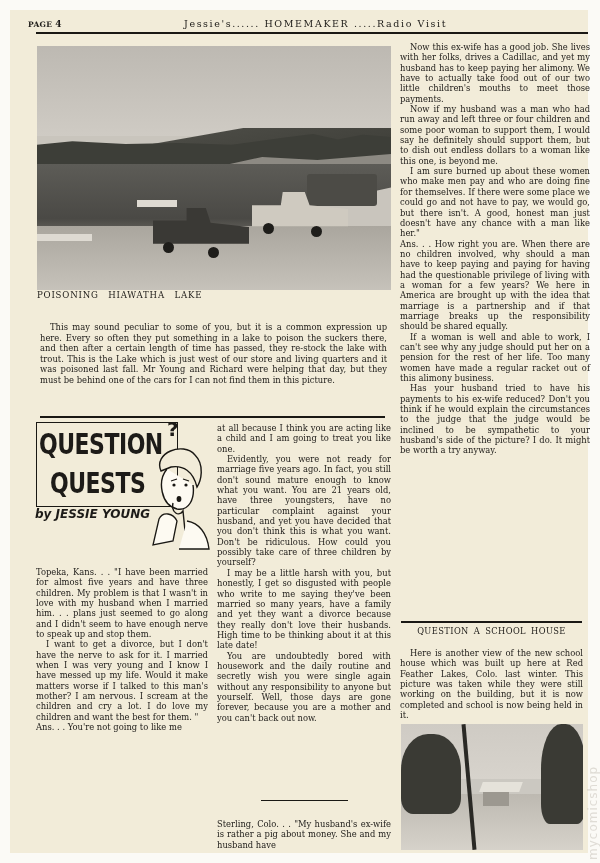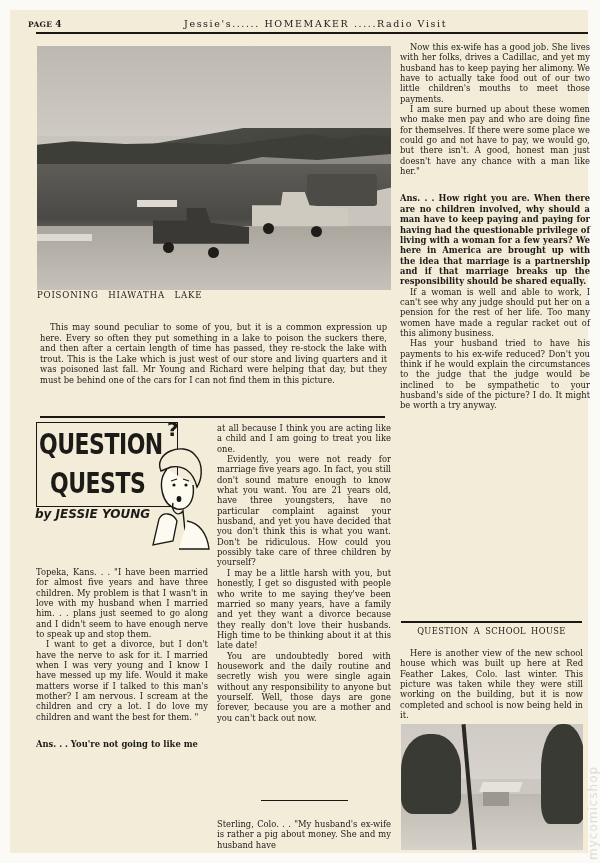--- a/index.html
+++ b/index.html
@@ -40,21 +40,21 @@
   .boat { position: absolute; left: 0; top: 188px; width: 55px; height: 7px; background: #dedad2; }
   .boat2 { position: absolute; left: 100px; top: 154px; width: 40px; height: 7px; background: #dedad2; }
 
   .caption-title {
     position: absolute; left: 37px; top: 290px; width: 354px; text-align: left;
     font-size: 8.6px; letter-spacing: 0.8px; word-spacing: 6px;
   }
   .body-text { position: absolute; font-size: 8.4px; line-height: 10.35px; text-align: justify; }
   .body-text p { margin: 0; text-indent: 10px; }
   .body-text p.noindent { text-indent: 0; }
-  .body-text p.gap { margin-top: 17px; font-weight: bold; }
+  .body-text p.gap { margin-top: 0; }
   .lake-text { left: 40px; top: 322px; width: 347px; font-size: 8.4px; line-height: 10.6px; }
 
   .rule-mid { position: absolute; left: 40px; top: 416px; width: 345px; height: 2px; background: #1a1814; }
 
   .qq-logo { position: absolute; left: 33px; top: 419px; width: 175px; height: 132px; }
   .qq-box { position: absolute; left: 3px; top: 3px; width: 140px; height: 83px; border: 1.3px solid #1a1814; }
   .qq-line1 { position: absolute; left: 6px; top: 10px; font-family: "DejaVu Sans", sans-serif; font-weight: bold; font-size: 22px; letter-spacing: -0.5px; transform: scaleY(1.25); transform-origin: left top; }
   .qq-line2 { position: absolute; left: 17px; top: 49px; font-family: "DejaVu Sans", sans-serif; font-weight: bold; font-size: 22px; letter-spacing: -0.5px; transform: scaleY(1.25); transform-origin: left top; }
   .qq-qmark { position: absolute; left: 134px; top: -2px; font-family: "DejaVu Sans", sans-serif; font-weight: bold; font-size: 20px; }
   .qq-by { position: absolute; left: 2px; top: 88px; font-family: "DejaVu Sans", sans-serif; font-weight: bold; font-style: italic; font-size: 12px; }
@@ -151,20 +151,21 @@
 </div>
 
 <div class="short-rule"></div>
 
 <div class="body-text col-mid-bottom">
   <p class="noindent">Sterling,  Colo. . .  "My husband's ex-wife  is  rather  a  pig  about money.  She and my husband have</p>
 </div>
 
 <div class="body-text col-right">
   <p>Now this ex-wife has a good job. She lives with her folks, drives a Cadillac,  and yet my husband has to keep paying her alimony. We have to actually take food out of our two little children's mouths to meet those payments.</p>
+  <p>Now if my husband was a man who had run away and left three or four children and some poor woman to support them, I would say he definitely should support them, but to dish out endless dollars to a woman like this one,  is beyond me.</p>
   <p>I am sure burned up about these women who make men pay and who are doing fine for themselves. If there were some place we could go and not have to pay, we would go, but there isn't.  A good, honest man just doesn't have any chance with a man like her."</p>
   <p class="noindent gap">Ans. . . How right you are.  When there are no children involved, why should a man have to keep paying and paying for having had the questionable privilege of living with a woman for a few years? We here in America are brought up with the idea that marriage is a partnership and if that marriage breaks up the responsibility should be shared equally.</p>
   <p>If a woman is well and able to work, I can't see why any judge should put her on a pension for the rest of her life.  Too many women have made a regular racket out of this alimony business.</p>
   <p>Has your husband tried to have his payments to his ex-wife reduced? Don't you think if he would explain the circumstances to the judge that the judge would be inclined to be sympathetic to your husband's side of the picture? I do. It might be worth a try anyway.</p>
 </div>
 
 <div class="rule-school"></div>
 <div class="school-title">QUESTION A  SCHOOL HOUSE</div>
 <div class="body-text school-text">
   <p>Here is another view of the new school house which was built up here at Red Feather Lakes, Colo. last winter. This picture was taken while they were still working on the building,  but it is now completed and school is now being held in it.</p>

